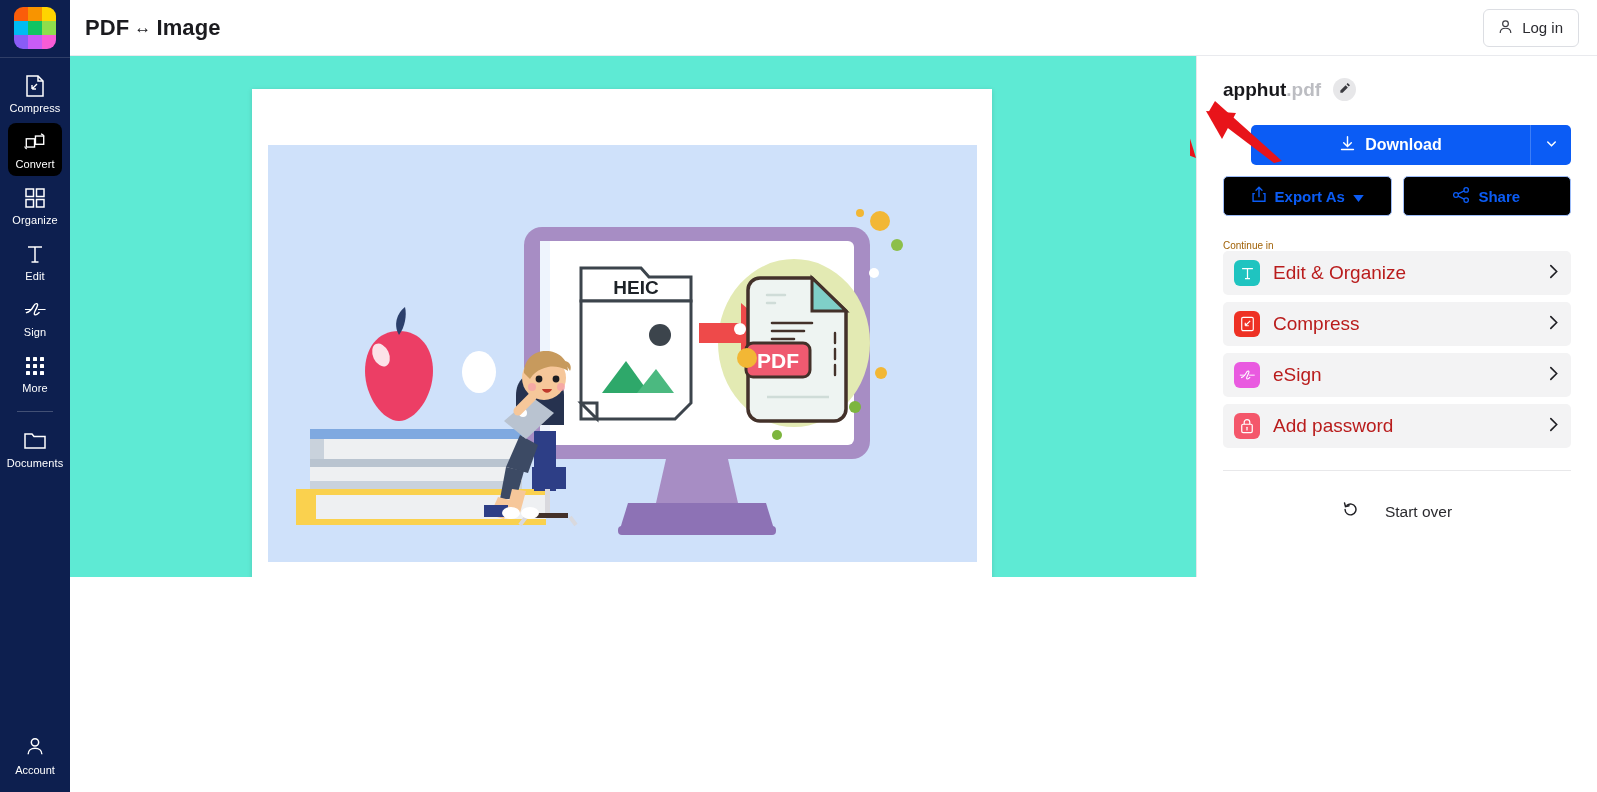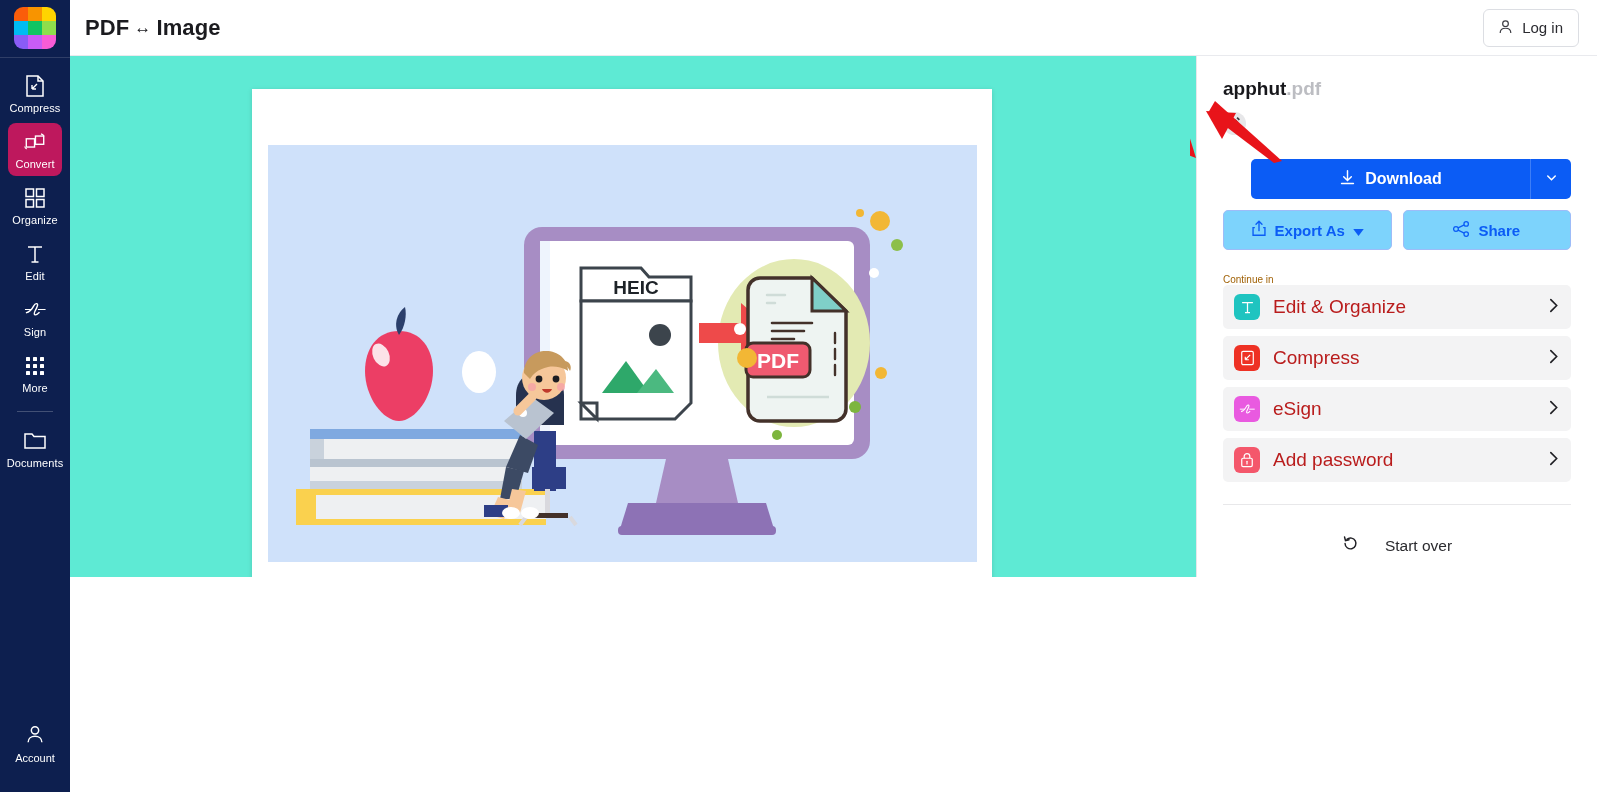--- a/index.html
+++ b/index.html
@@ -22,26 +22,26 @@
     display: grid; grid-template-columns: repeat(3, 1fr); grid-template-rows: repeat(3, 1fr);
   }
   .logo i { display: block; }
   .sb-divider { width: 70px; height: 1px; background: rgba(255,255,255,0.14); }
   .sb-items { width: 100%; display: flex; flex-direction: column; align-items: center; padding-top: 9px; }
   .sb-item {
     width: 54px; padding: 6px 0 5px 0; margin-bottom: 3px; border-radius: 8px;
     display: flex; flex-direction: column; align-items: center; justify-content: center;
     color: #ffffff; cursor: pointer;
   }
-  .sb-item.active { background: #be185d; }
+  .sb-item.active { background: #000000; }
   .sb-item .ic { height: 26px; display: flex; align-items: center; justify-content: center; }
   .sb-item .lbl { font-size: 11px; line-height: 14px; margin-top: 2px; letter-spacing: .1px; }
   .sb-sep { width: 36px; height: 1px; background: rgba(255,255,255,0.22); margin: 8px 0 10px 0; }
   .sb-account {
-    position: absolute; bottom: 28px; left: 0; width: 70px;
+    position: absolute; bottom: 16px; left: 0; width: 70px;
     display: flex; flex-direction: column; align-items: center; color: #fff; cursor: pointer;
   }
   .sb-account .lbl { font-size: 11px; margin-top: 3px; }
 
   
   .right-col { flex: 1; display: flex; flex-direction: column; height: 577px; }
   .header {
     height: 56px; flex: 0 0 56px; background: #fff; border-bottom: 1px solid #e9eaee;
     display: flex; align-items: center; padding: 0 18px 0 15px;
   }
@@ -66,40 +66,40 @@
   }
   .doc-img {
     position: absolute; left: 16px; top: 56px; width: 709px; height: 417px;
     background: #cfe1fa; overflow: hidden;
   }
 
   
   .panel {
     width: 400px; flex: 0 0 400px; background: #fff; padding: 22px 26px 0 26px; position: relative;
   }
-  .fname-row { display: flex; align-items: flex-start; gap: 12px; margin-bottom: 24px; flex-direction: column; }
+  .fname-row { display: flex; align-items: flex-end; gap: 12px; margin-bottom: 24px; }
   .fname { font-size: 19px; font-weight: bold; color: #17171b; }
   .fname .ext { color: #bcbdc2; font-weight: bold; }
   .pencil-btn {
     width: 23px; height: 23px; border-radius: 50%; background: #e7e7e9;
     display: flex; align-items: center; justify-content: center; cursor: pointer; border: none;
   }
   .dl-row { display: flex; margin-bottom: 11px; }
   .dl-main {
     flex: 1; height: 40px; background: #0b5cf5; color: #fff; border: none;
     border-radius: 5px 0 0 5px; font-size: 16px; font-weight: bold;
     display: flex; align-items: center; justify-content: center; gap: 9px; cursor: pointer; margin-left: 28px;
   }
   .dl-caret {
     width: 41px; height: 40px; background: #0b5cf5; border: none; border-left: 1px solid #3d7ef7;
     border-radius: 0 5px 5px 0; display: flex; align-items: center; justify-content: center; cursor: pointer;
   }
   .two-row { display: flex; gap: 11px; margin-bottom: 24px; }
   .ghost-btn {
-    flex: 1; height: 40px; background: #7dd3fc; border: 1px solid #9dbcf8; border-radius: 5px;
+    flex: 1; height: 40px; background: #000000; border: 1px solid #9dbcf8; border-radius: 5px;
     color: #0b5cf5; font-size: 15px; font-weight: bold;
     display: flex; align-items: center; justify-content: center; gap: 8px; cursor: pointer;
   }
   .section-label { font-size: 10px; color: #a16207; }
   .cont-item {
     display: flex; align-items: center; gap: 13px; background: #f3f3f4; border-radius: 5px;
     padding: 9px 13px 9px 11px; margin-bottom: 7px; cursor: pointer;
   }
   .cont-ic { width: 26px; height: 26px; border-radius: 6px; display:flex; align-items:center; justify-content:center; flex: 0 0 26px;}
   .cont-lbl { flex: 1; font-size: 19px; color: #b91c1c; }

